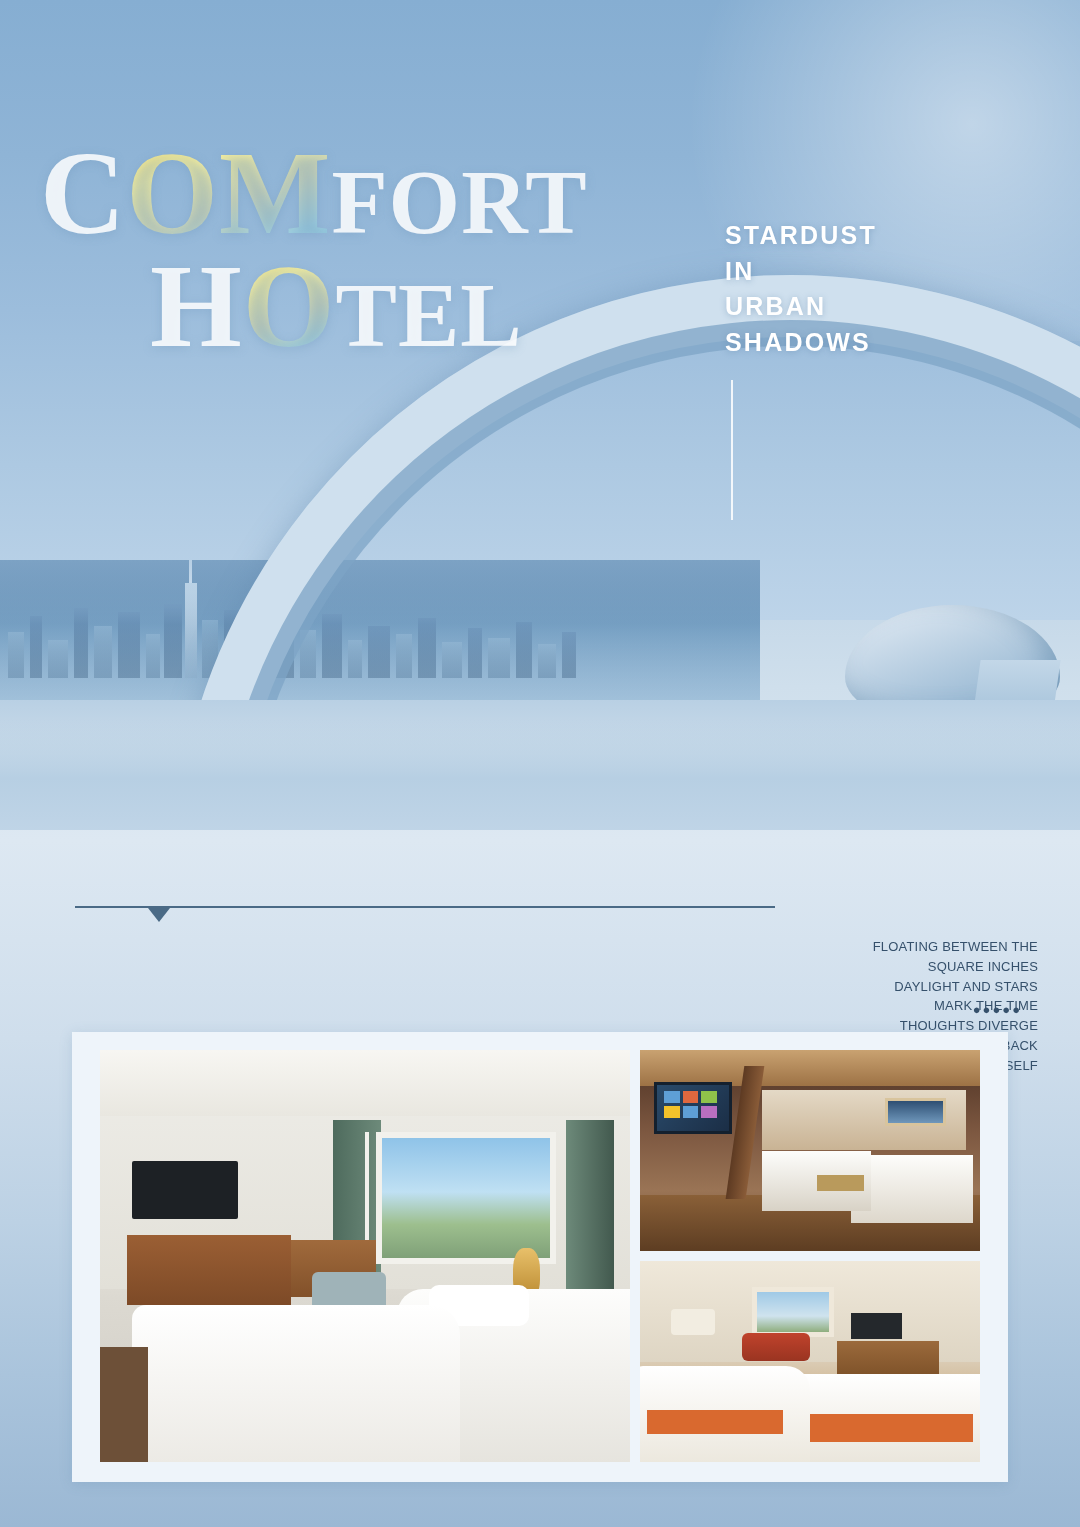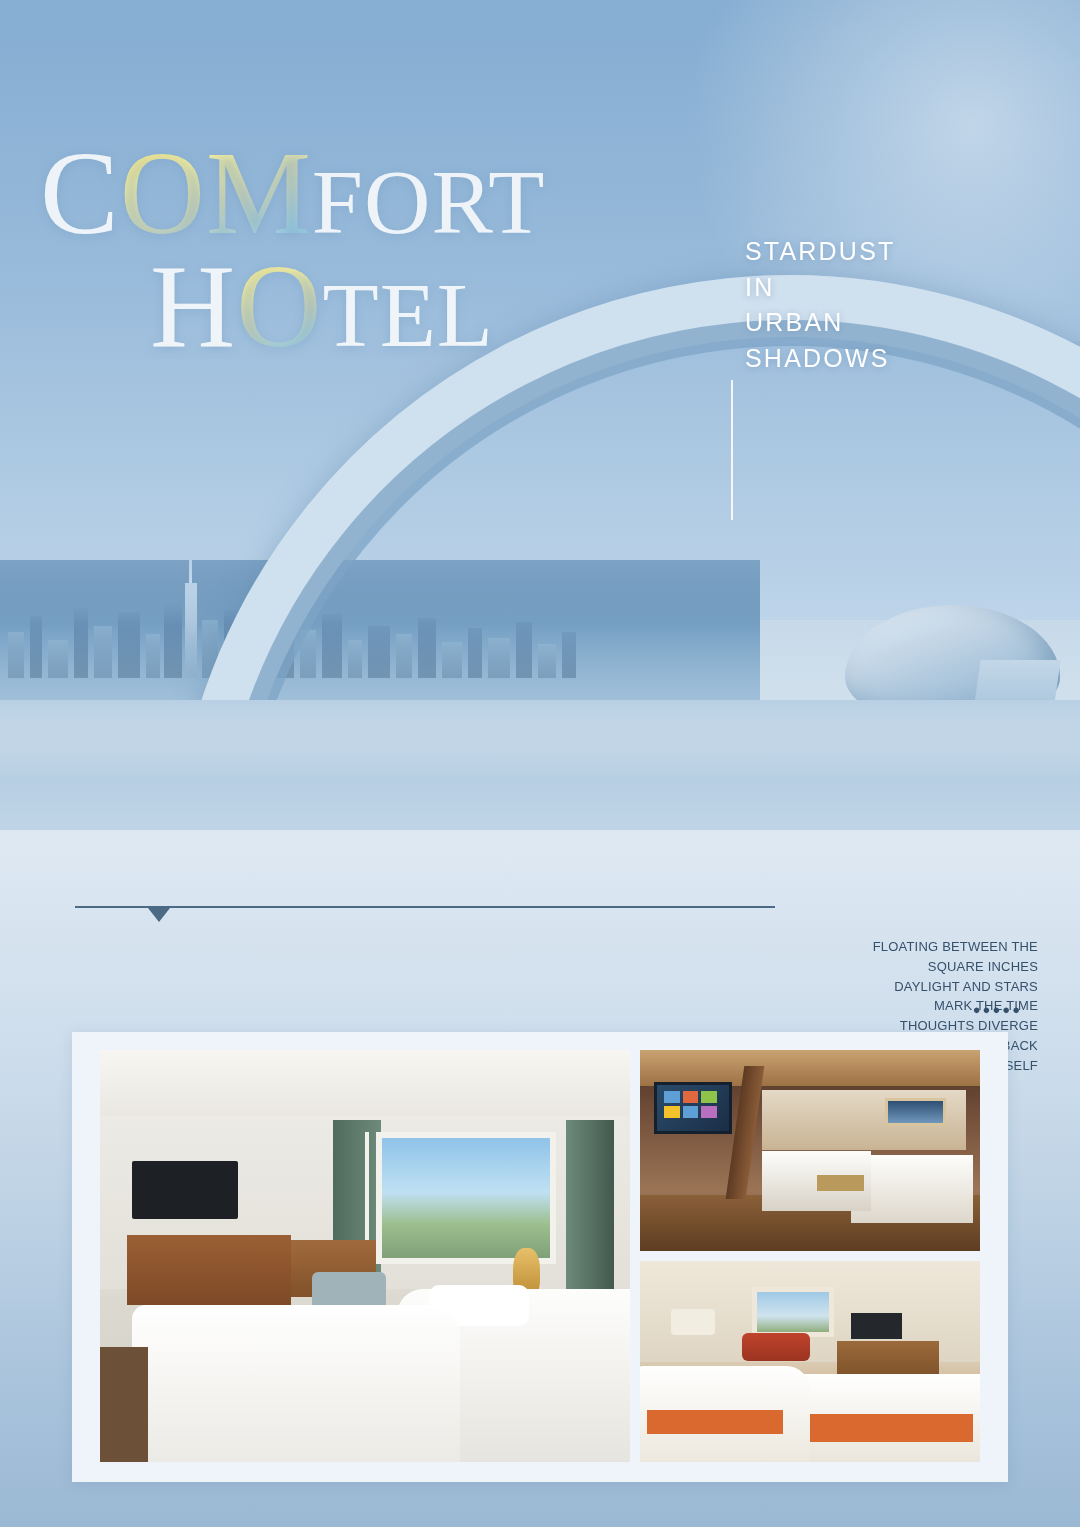--- a/index.html
+++ b/index.html
@@ -28,20 +28,21 @@
         #9bb8d4 100%);
   }
 
   
   .hero {
     position: absolute;
     left: 0; top: 0;
     width: 1080px;
     height: 830px;
     overflow: hidden;
+    font-weight: bold;
   }
   .sky {
     position: absolute;
     left: 0; top: 0;
     width: 1080px; height: 620px;
     background: linear-gradient(180deg,
         #86aed2 0%,
         #8fb4d6 25%,
         #9cbddc 50%,
         #adc9e2 75%,
@@ -173,27 +174,26 @@
   #title-1 { margin-left: 0; }
   #title-2 { margin-left: 110px; margin-top: 4px; }
   .grad-letter {
     background: linear-gradient(160deg, #f3e07a 5%, #f6ef9e 30%, #cfd7b6 55%, #9fd0e0 80%, #7fb8d8 100%);
     -webkit-background-clip: text;
     background-clip: text;
     color: transparent;
   }
   .tagline {
     position: absolute;
-    left: 725px; top: 234px;
+    left: 725px; top: 218px;
     color: #ffffff;
     font-size: 25px;
     letter-spacing: 2.2px;
     line-height: 1.42;
     text-shadow: 0 1px 6px rgba(80,120,160,.4);
-    margin-left: 20px;
   }
   .tagline-rule {
     position: absolute;
     left: 731px; top: 380px;
     width: 2px; height: 140px;
     background: rgba(255,255,255,.85);
   }
 
   
   .serif-line {

